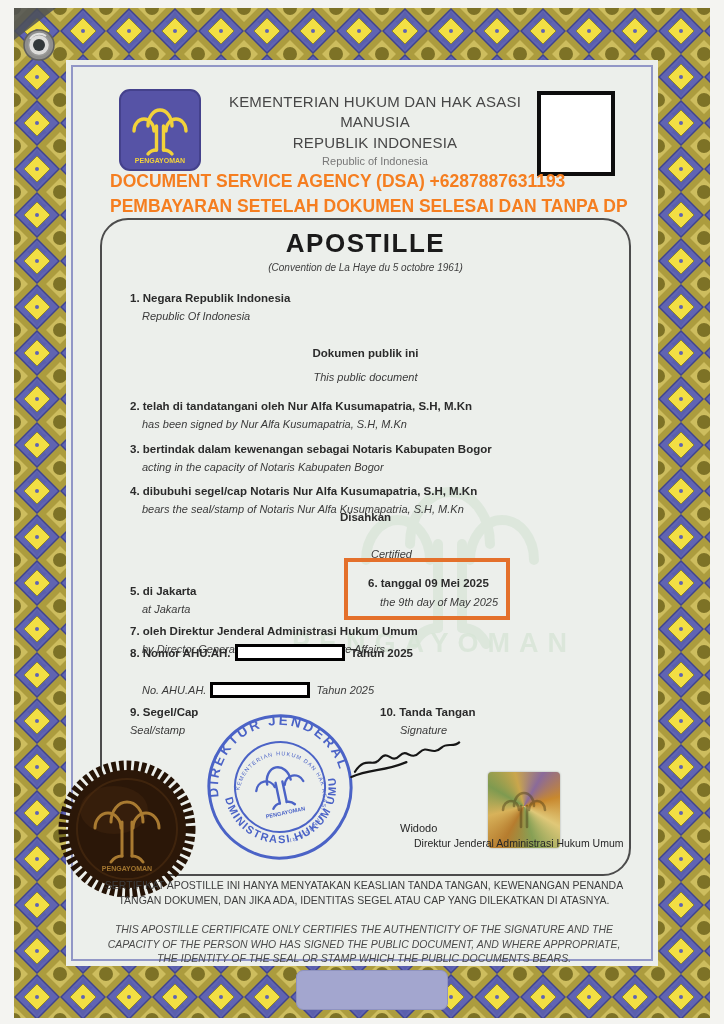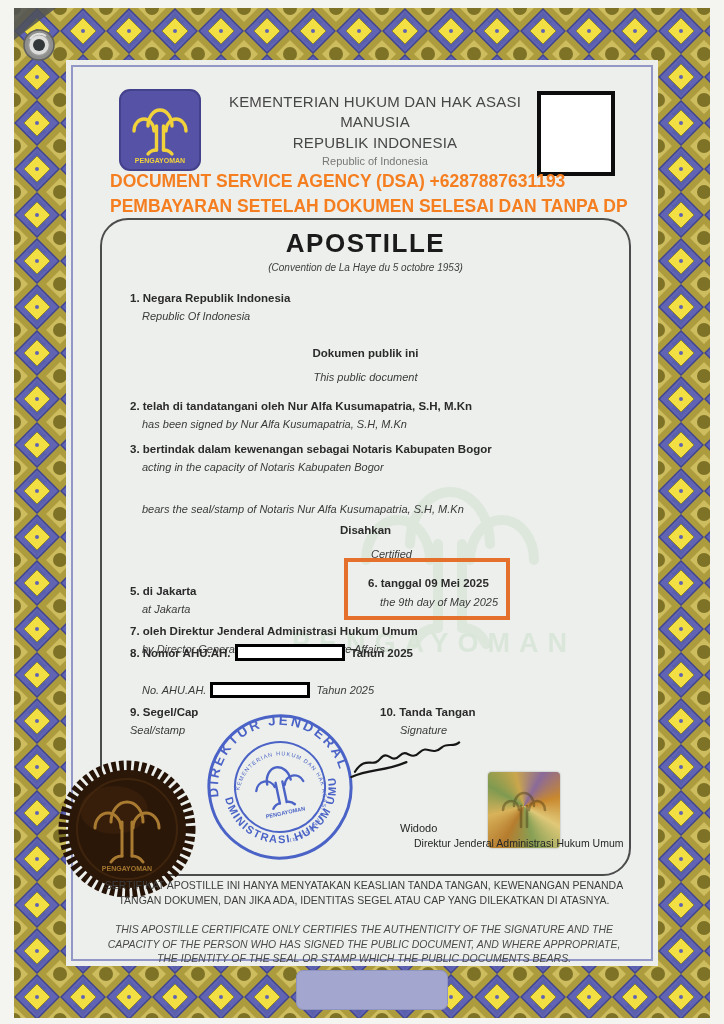--- a/index.html
+++ b/index.html
@@ -111,37 +111,38 @@
     <div class="min-en">Republic of Indonesia</div>
   </div>
 
   <div id="qr-redaction" class="abs"></div>
 
   <div class="abs overlay-line" style="top:171px;">DOCUMENT SERVICE AGENCY (DSA) +6287887631193</div>
   <div class="abs overlay-line" style="top:196px;">PEMBAYARAN SETELAH DOKUMEN SELESAI DAN TANPA DP</div>
 
   <div id="frame" class="abs">
     <div id="apostille-title" class="abs">APOSTILLE</div>
-    <div id="apostille-sub" class="abs">(Convention de La Haye du 5 octobre 1953)</div>
+    <div id="apostille-sub" class="abs">(Convention de La Haye du 5 octobre 1961)</div>
 
     <div class="abs item-id" style="left:28px;top:72px;">1. Negara Republik Indonesia</div>
     <div class="abs item-en" style="left:40px;top:90px;">Republic Of Indonesia</div>
 
     <div class="abs item-id ctr" style="top:127px;">Dokumen publik ini</div>
     <div class="abs item-en ctr" style="top:151px;">This public document</div>
 
     <div class="abs item-id" style="left:28px;top:180px;">2. telah di tandatangani oleh Nur Alfa Kusumapatria, S.H, M.Kn</div>
     <div class="abs item-en" style="left:40px;top:198px;">has been signed by Nur Alfa Kusumapatria, S.H, M.Kn</div>
 
     <div class="abs item-id" style="left:28px;top:223px;">3. bertindak dalam kewenangan sebagai Notaris Kabupaten Bogor</div>
     <div class="abs item-en" style="left:40px;top:241px;">acting in the capacity of Notaris Kabupaten Bogor</div>
 
+    <div class="abs item-id" style="left:28px;top:265px;">4. dibubuhi segel/cap Notaris Nur Alfa Kusumapatria, S.H, M.Kn</div>
     <div class="abs item-en" style="left:40px;top:283px;">bears the seal/stamp of Notaris Nur Alfa Kusumapatria, S.H, M.Kn</div>
 
-    <div class="abs item-id ctr" style="top:304px;">Disahkan</div>
+    <div class="abs item-id ctr" style="top:291px;">Disahkan</div>
     <div class="abs item-en ctr" style="top:328px;padding-left:26px;">Certified</div>
 
     <div class="abs item-id" style="left:28px;top:365px;">5. di Jakarta</div>
     <div class="abs item-en" style="left:40px;top:383px;">at Jakarta</div>
 
     <div id="date-box" class="abs">
       <div class="abs item-id" style="left:20px;top:15px;">6. tanggal 09 Mei 2025</div>
       <div class="abs item-en" style="left:32px;top:34px;">the 9th day of May 2025</div>
     </div>
 

